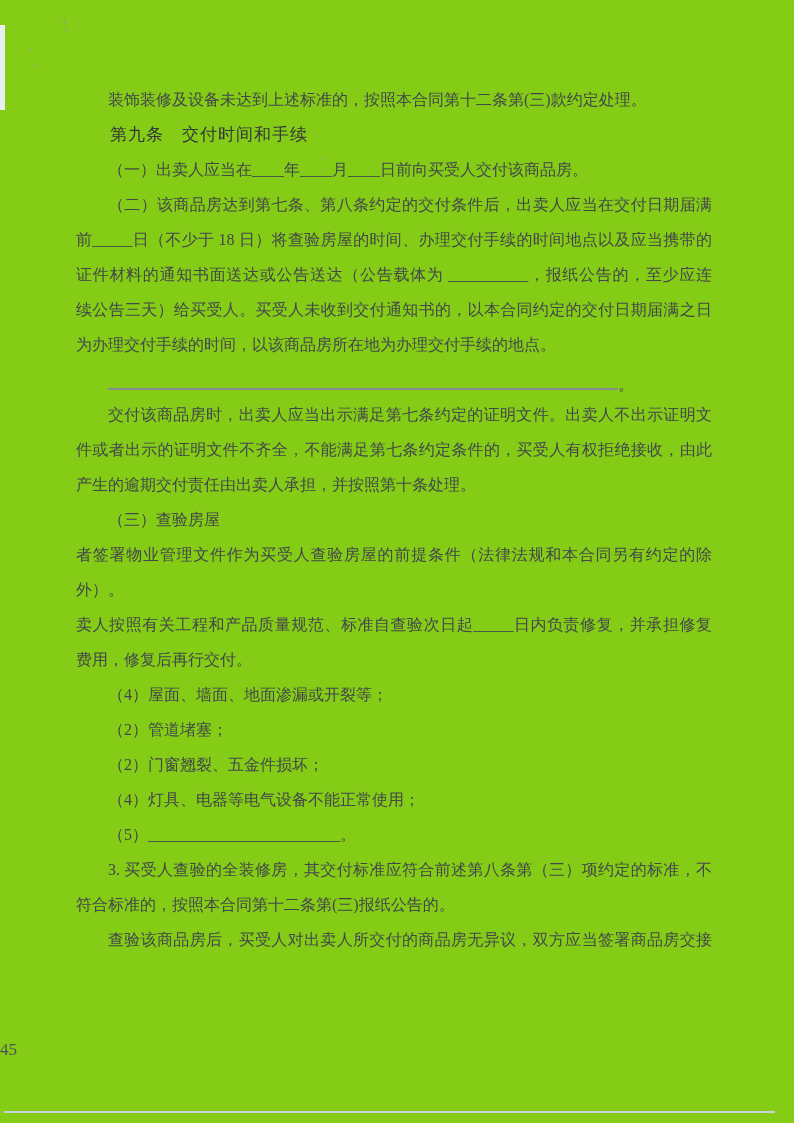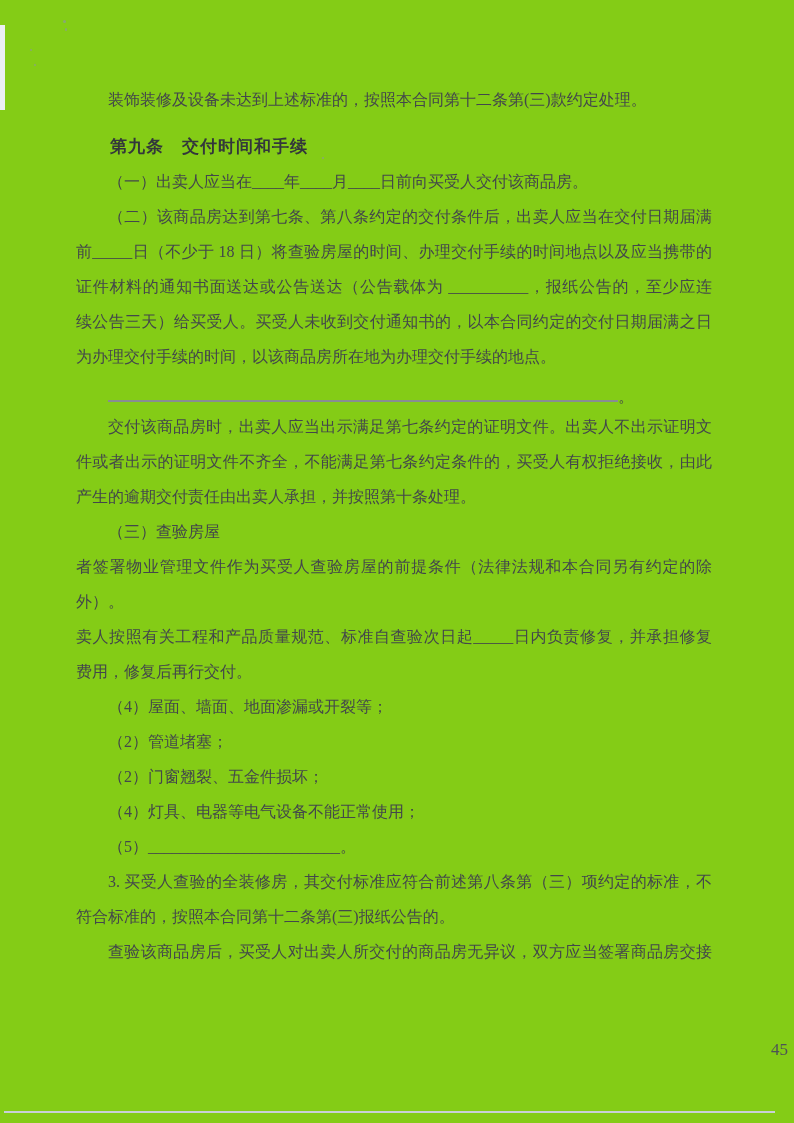--- a/index.html
+++ b/index.html
@@ -13,29 +13,29 @@
     position:absolute;left:76px;top:82px;width:636px;
     color:#43474b;font-size:16px;
   }
   .para{margin:0;padding:0}
   .line{
     height:35px;line-height:35px;white-space:nowrap;
   }
   .line.first{text-indent:2em}
   .line.fill{text-align:justify;text-align-last:justify}
   .para.heading .line{
-    font-weight:bold;font-size:17px;color:#33373b;letter-spacing:1px;margin-top:12px;
+    font-weight:normal;font-size:17px;color:#33373b;letter-spacing:1px;
   }
   .para.rule{height:35px;line-height:35px;padding-left:2em}
   .blank-rule{
     display:inline-block;height:26px;vertical-align:baseline;
     border-bottom:2px solid #888d92;
   }
   .page-number{
-    position:absolute;top:1040px;left:0;width:788px;text-align:right;
+    position:absolute;top:1040px;left:0;width:788px;text-align:left;
     font-family:"Liberation Serif","DejaVu Serif",serif;
     font-size:17px;color:#4d5257;
   }
   .scan-edge{
     position:absolute;left:4px;top:1111px;width:771px;height:2px;
     background:#c9d0d6;
   }
   .speck{position:absolute;border-radius:50%;background:#8a95a8;opacity:.65}
   .speck.s1{left:63px;top:20px;width:3px;height:3px}
   .speck.s2{left:65px;top:28px;width:2px;height:3px}

